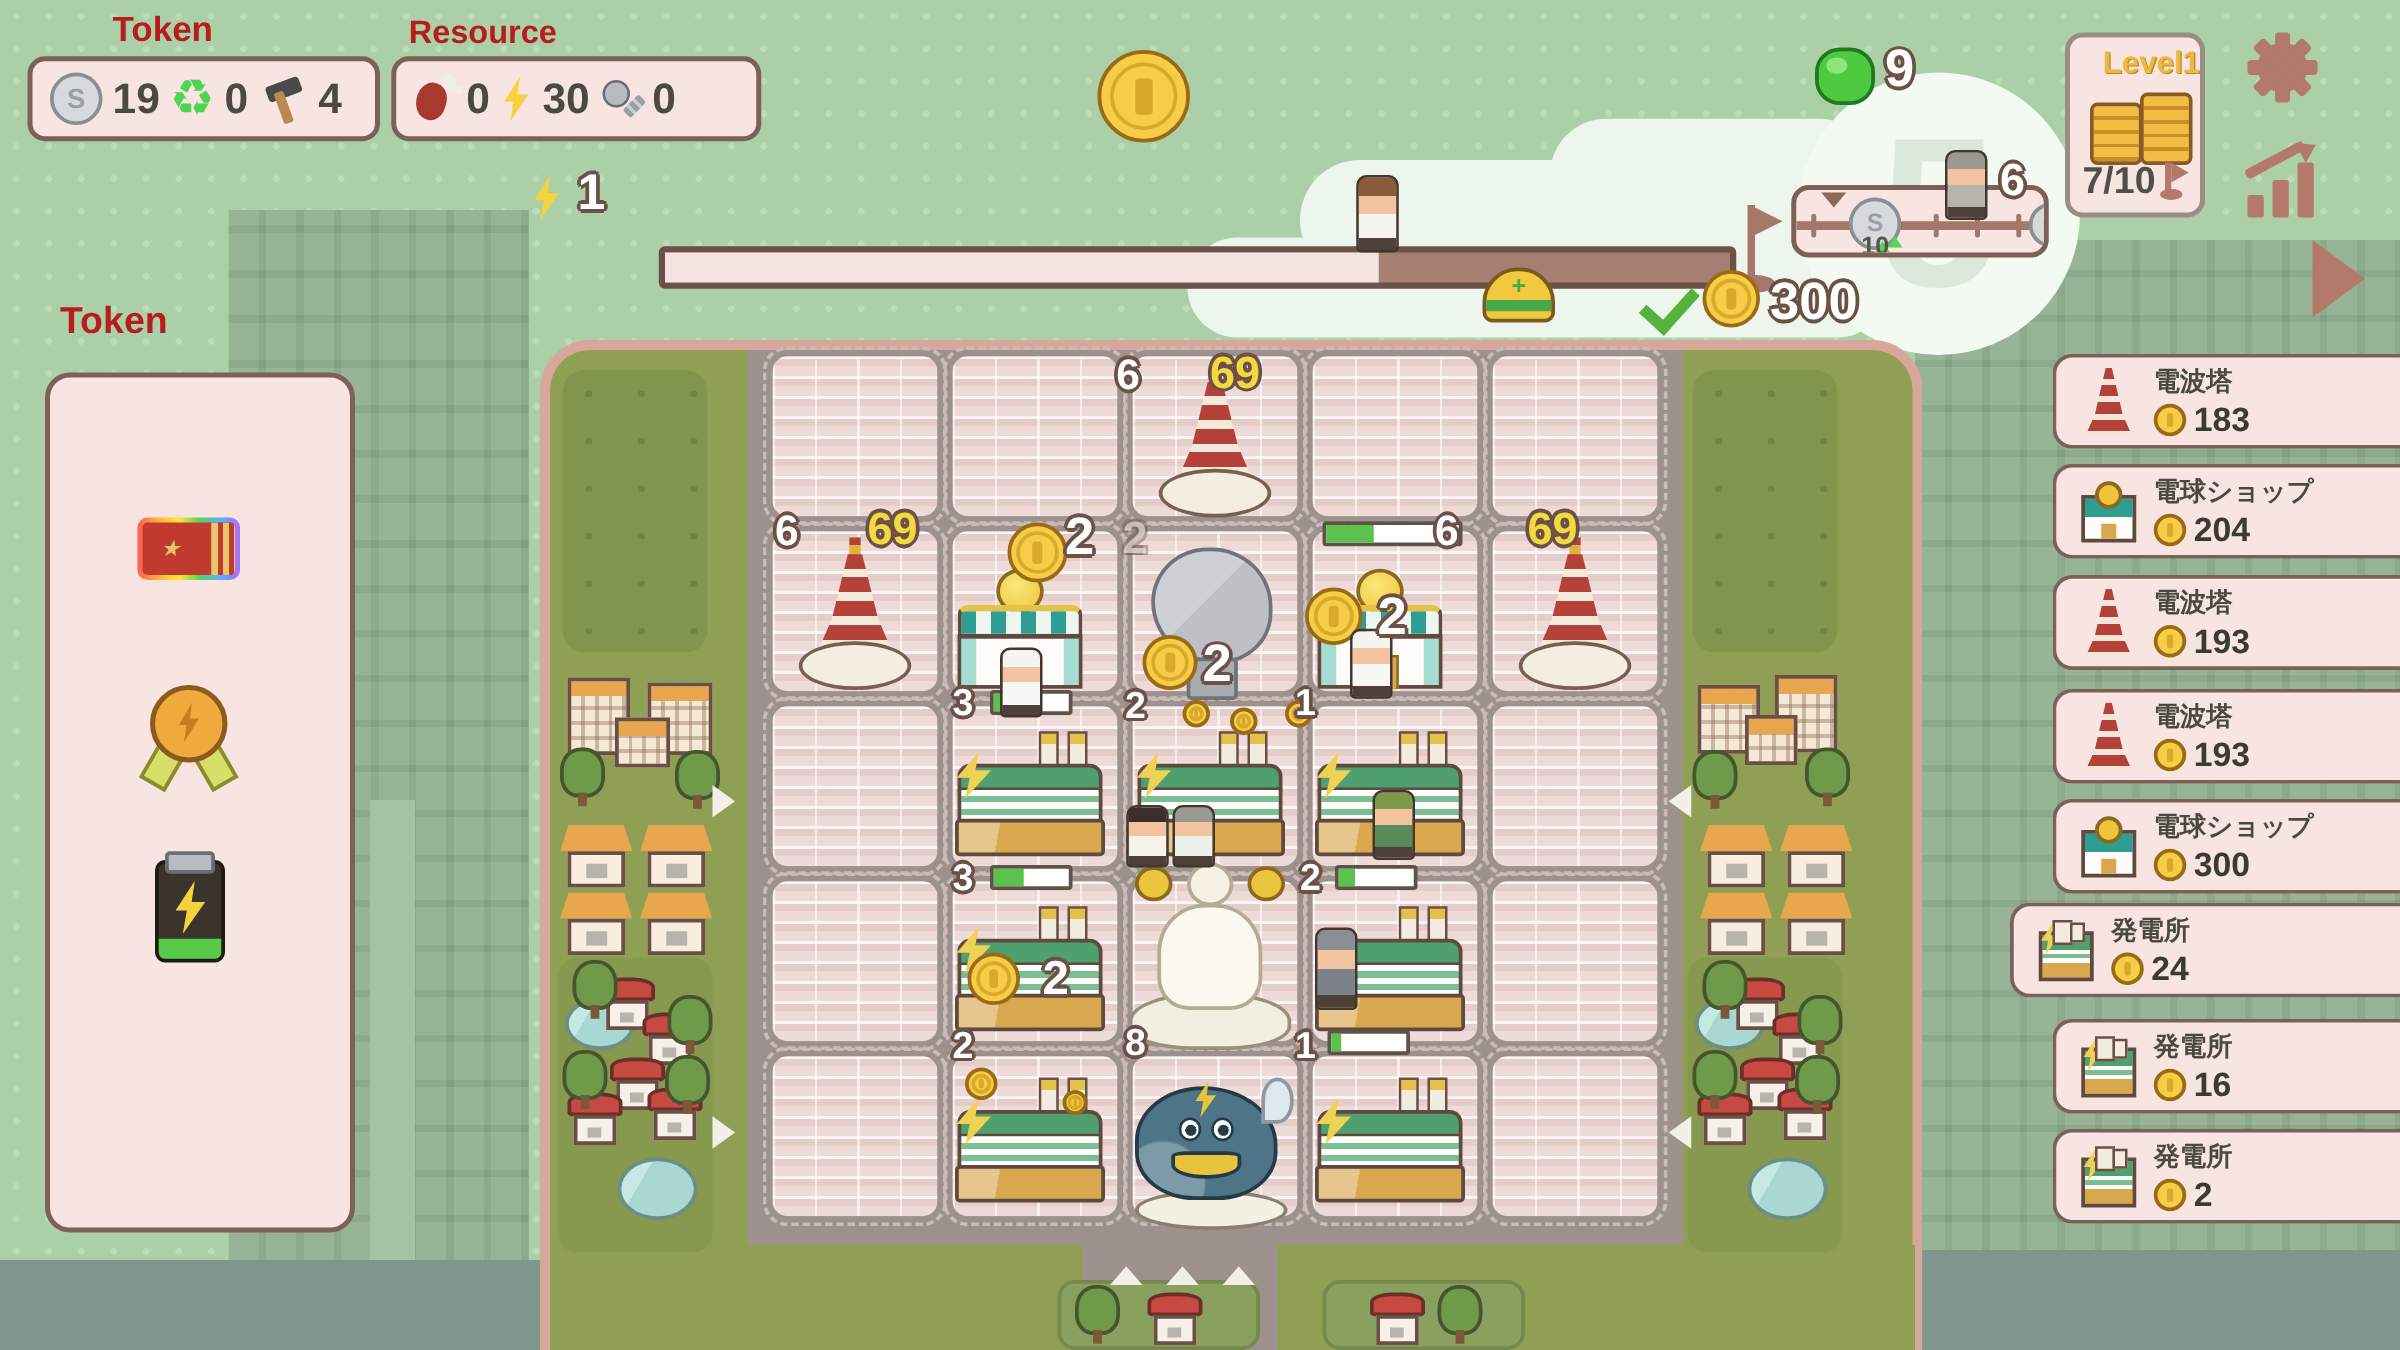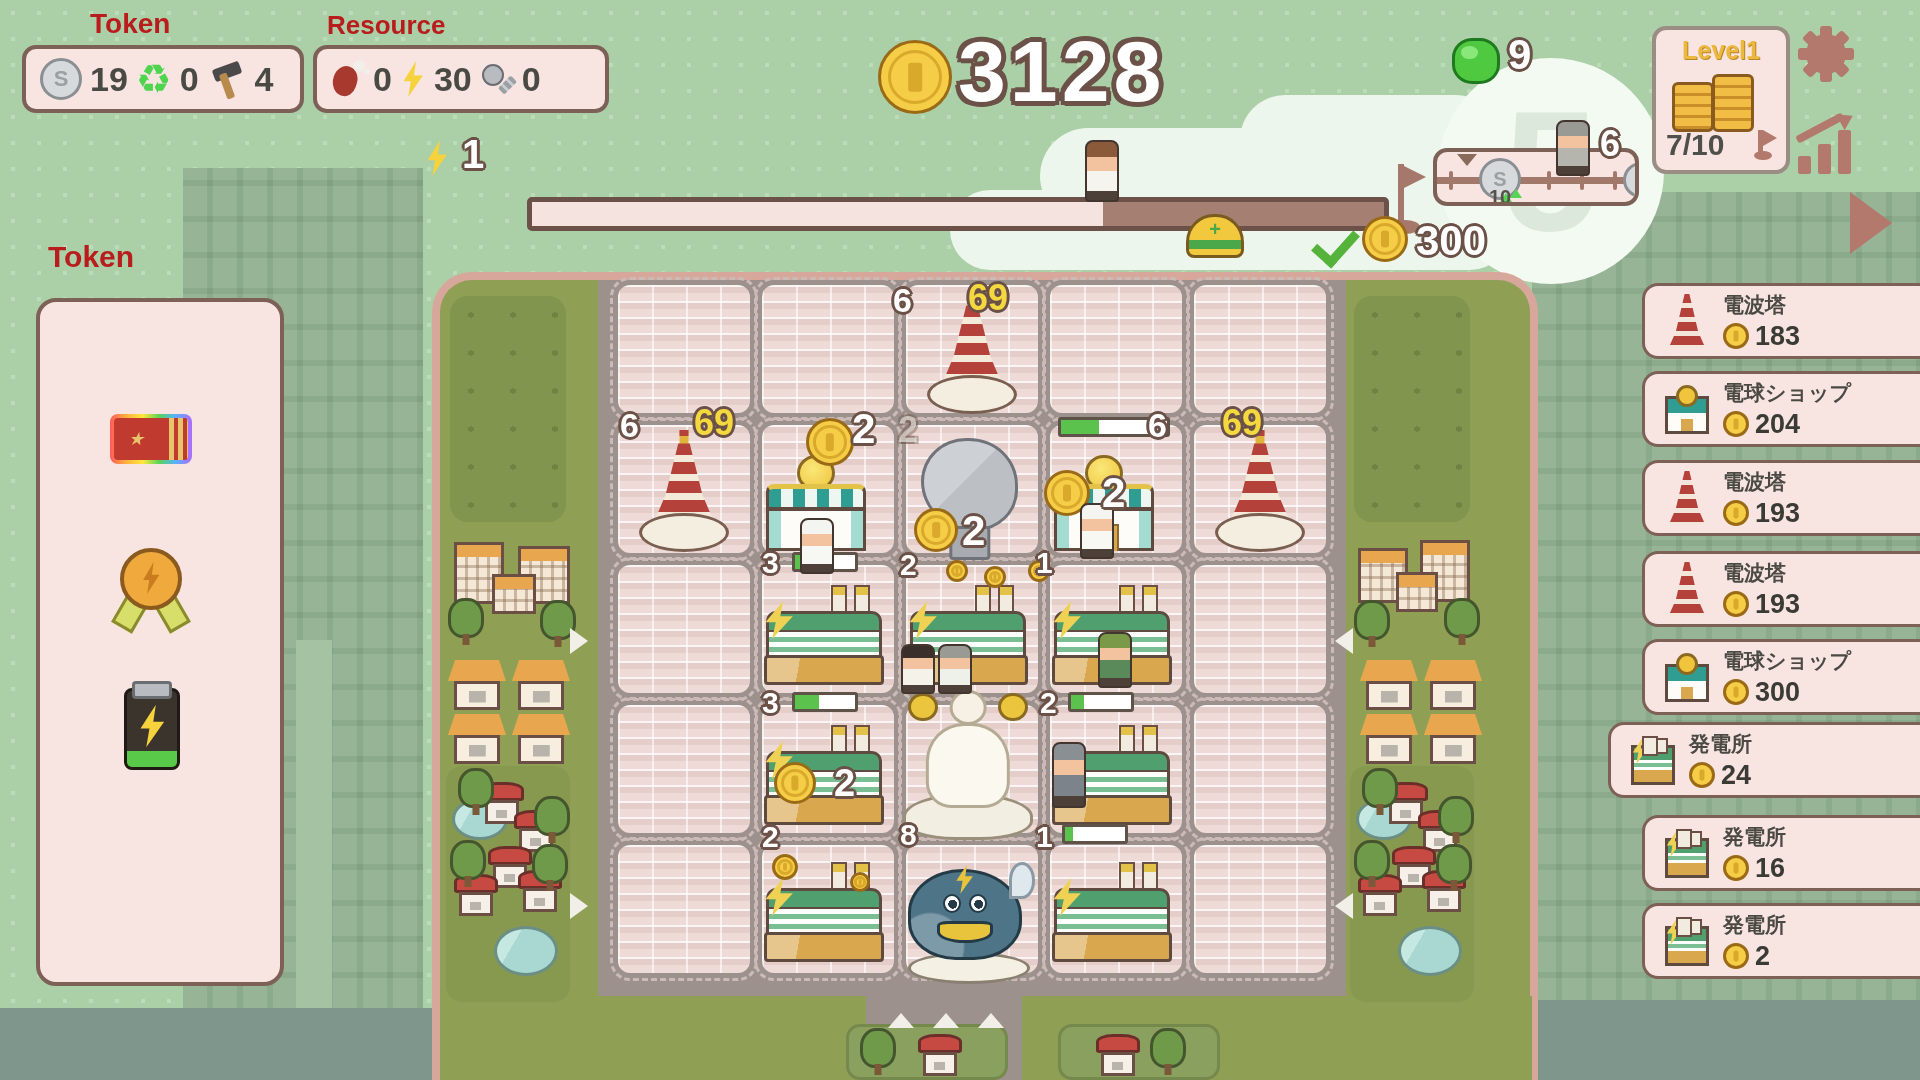--- a/index.html
+++ b/index.html
@@ -64,21 +64,21 @@
       text-shadow:-4px -4px 0 #6b5147,4px -4px 0 #6b5147,-4px 4px 0 #6b5147,4px 4px 0 #6b5147,
                   0 -5px 0 #6b5147,0 5px 0 #6b5147,-5px 0 0 #6b5147,5px 0 0 #6b5147;}
 
   #track-panel{left:1433px;top:148px;width:206px;height:58px;overflow:hidden;z-index:49;}
   #track-panel .line{position:absolute;left:0;top:25px;width:100%;height:7px;background:#a1786a;}
   #track-panel .tick{position:absolute;top:19px;width:4px;height:19px;background:#a1786a;border-radius:2px;}
   #track-panel .down{position:absolute;left:20px;top:2px;width:0;height:0;border:10px solid transparent;border-top:12px solid #8a6a5a;}
   #track-panel .tnum{position:absolute;left:52px;top:34px;font-size:20px;font-weight:800;color:#56524a;}
   .up2{position:absolute;width:0;height:0;border:6px solid transparent;border-bottom:9px solid #55d455;}
 
-  #level-panel{left:1652px;top:26px;width:138px;height:148px;border-color:#9a8d83;z-index:50;text-align:center;}
+  #level-panel{left:1652px;top:26px;width:112px;height:148px;border-color:#9a8d83;z-index:50;text-align:right;}
   #level-title{margin-top:6px;font-size:25px;font-weight:800;color:#ecb83d;text-shadow:1px 1px 0 #b8862c;}
   .stack{position:absolute;width:42px;height:50px;border:3px solid #8a5a1e;border-radius:6px;box-sizing:border-box;
      background:repeating-linear-gradient(180deg,#f2bd45 0 8px,#c98e28 8px 11px);}
   #level-prog{position:absolute;left:10px;bottom:8px;font-size:30px;font-weight:800;color:#4f4f4b;}
   .flagicon{position:absolute;width:26px;height:30px;}
   .flagicon::before{content:"";position:absolute;left:4px;top:0;width:5px;height:24px;background:#b3796c;}
   .flagicon::after{content:"";position:absolute;left:9px;top:0;width:0;height:0;border-top:8px solid transparent;border-bottom:8px solid transparent;border-left:14px solid #b3796c;}
   .flagicon b{position:absolute;left:0;bottom:0;width:18px;height:9px;background:#b3796c;border-radius:50%;}
 
   .gear{position:absolute;width:40px;height:40px;background:#b3796c;border-radius:50%;z-index:50;}
@@ -505,21 +505,20 @@
       <div class="bolt" style="position:relative;width:26px;height:36px;"></div>
       <span class="hval">30</span>
       <div class="screw"></div>
       <span class="hval">0</span>
     </div>
   </div>
   <div class="bolt" style="left:424px;top:140px;width:26px;height:36px;z-index:50;"></div>
   <span class="onum" style="left:462px;top:134px;font-size:40px;">1</span>
 
   <div class="coin" style="left:878px;top:40px;width:74px;height:74px;z-index:50;"></div>
-  <span class="onum" id="coin-total">3128</span>
 
   <div class="gem" style="left:1452px;top:38px;"></div>
   <span class="onum" style="left:1508px;top:34px;font-size:42px;z-index:50;">9</span>
   <div class="panel" id="track-panel">
     <div class="line"></div>
     <div class="tick" style="left:12px;"></div>
       <div class="tick" style="left:110px;"></div>
     <div class="tick" style="left:143px;"></div>
       <div class="tick" style="left:176px;"></div>
     <div class="down"></div>

